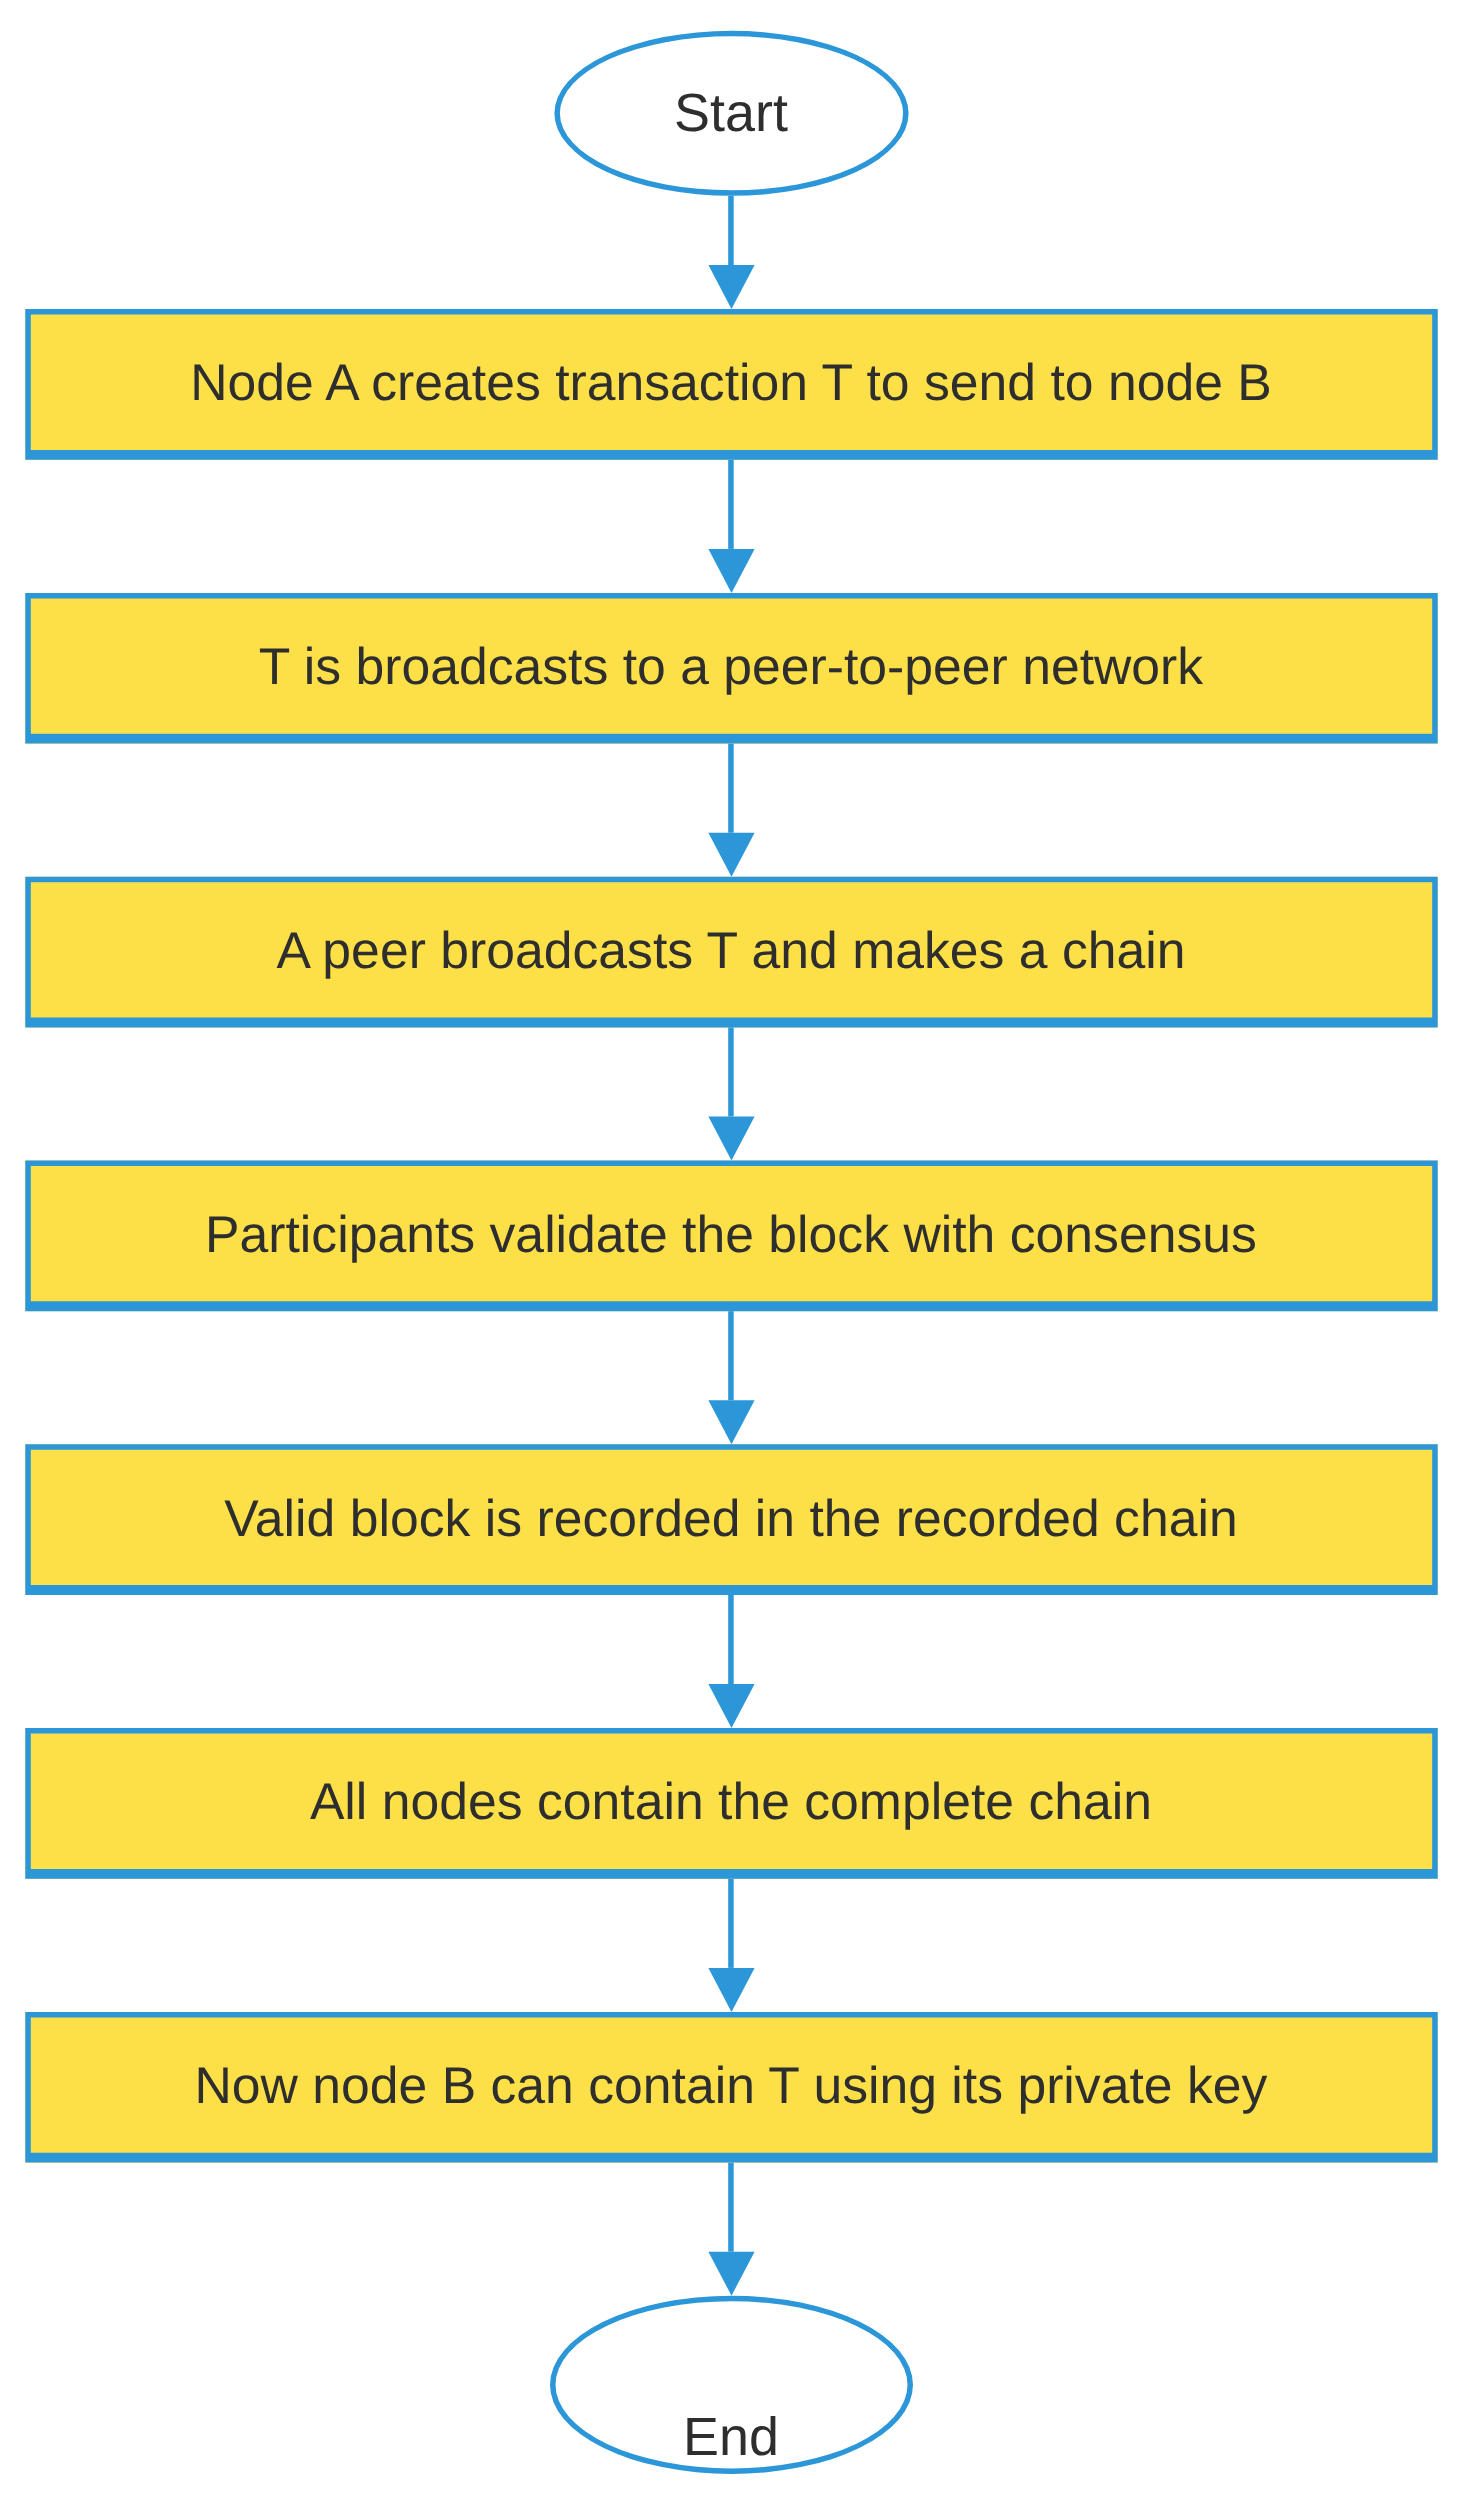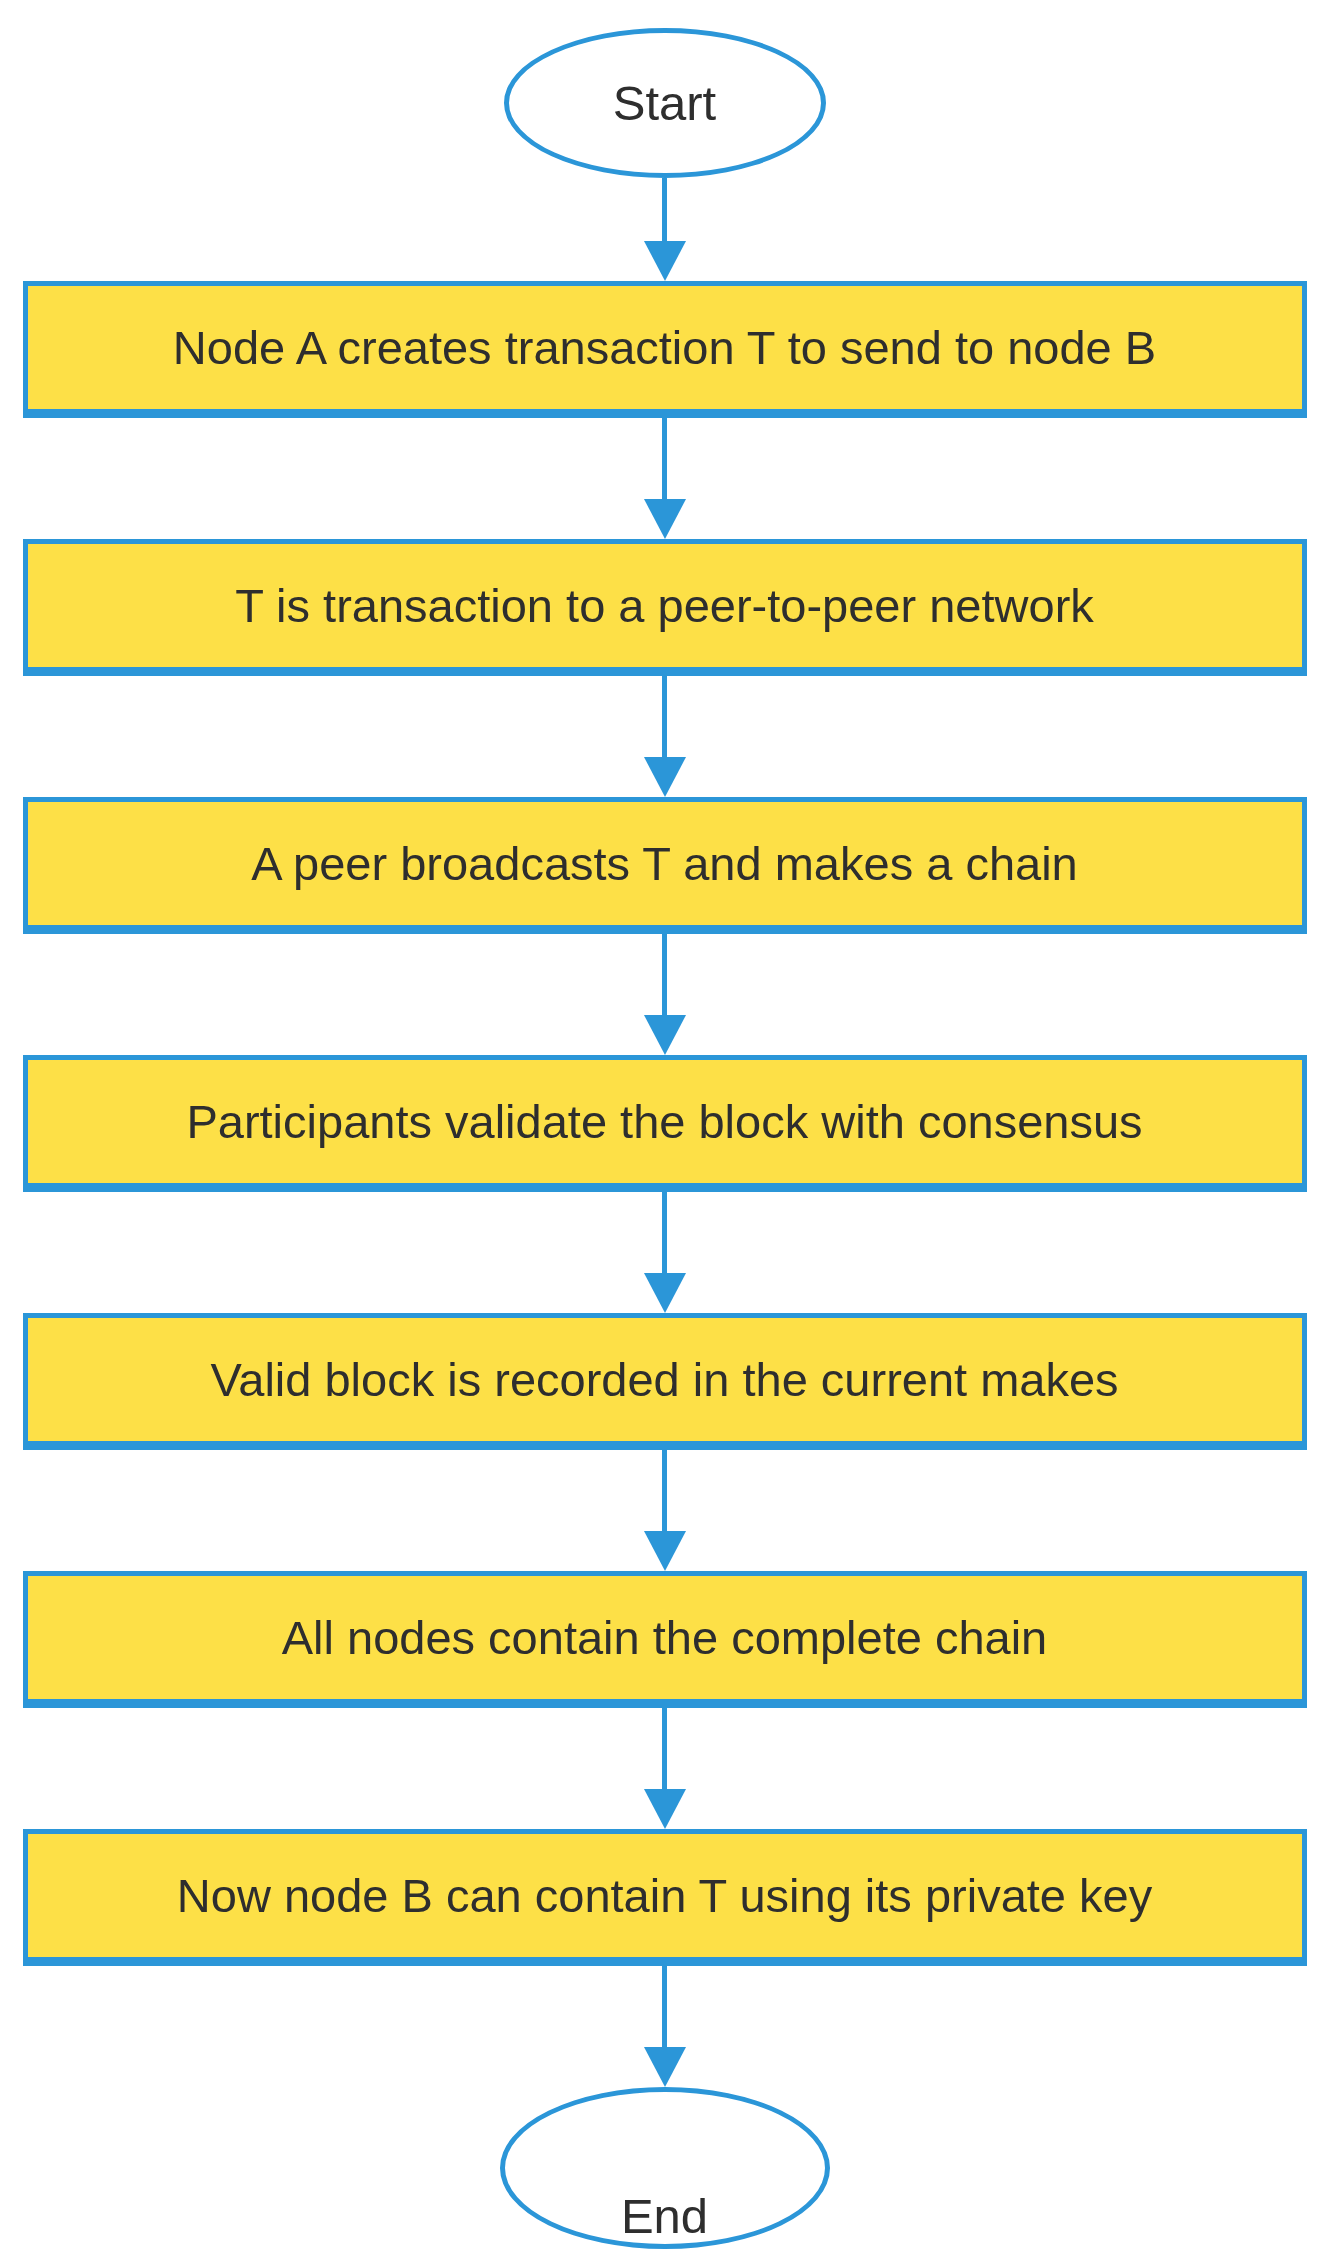--- a/index.html
+++ b/index.html
@@ -93,21 +93,21 @@
   <div class="process">
     <span>Node A creates transaction T to send to node B</span>
   </div>
 
   <div class="arrow">
     <div class="stem"></div>
     <div class="head"></div>
   </div>
 
   <div class="process">
-    <span>T is transaction to a peer-to-peer network</span>
+    <span>T is broadcasts to a peer-to-peer network</span>
   </div>
 
   <div class="arrow">
     <div class="stem"></div>
     <div class="head"></div>
   </div>
 
   <div class="process">
     <span>A peer broadcasts T and makes a chain</span>
   </div>
@@ -120,21 +120,21 @@
   <div class="process">
     <span>Participants validate the block with consensus</span>
   </div>
 
   <div class="arrow">
     <div class="stem"></div>
     <div class="head"></div>
   </div>
 
   <div class="process">
-    <span>Valid block is recorded in the current makes</span>
+    <span>Valid block is recorded in the recorded chain</span>
   </div>
 
   <div class="arrow">
     <div class="stem"></div>
     <div class="head"></div>
   </div>
 
   <div class="process">
     <span>All nodes contain the complete chain</span>
   </div>

